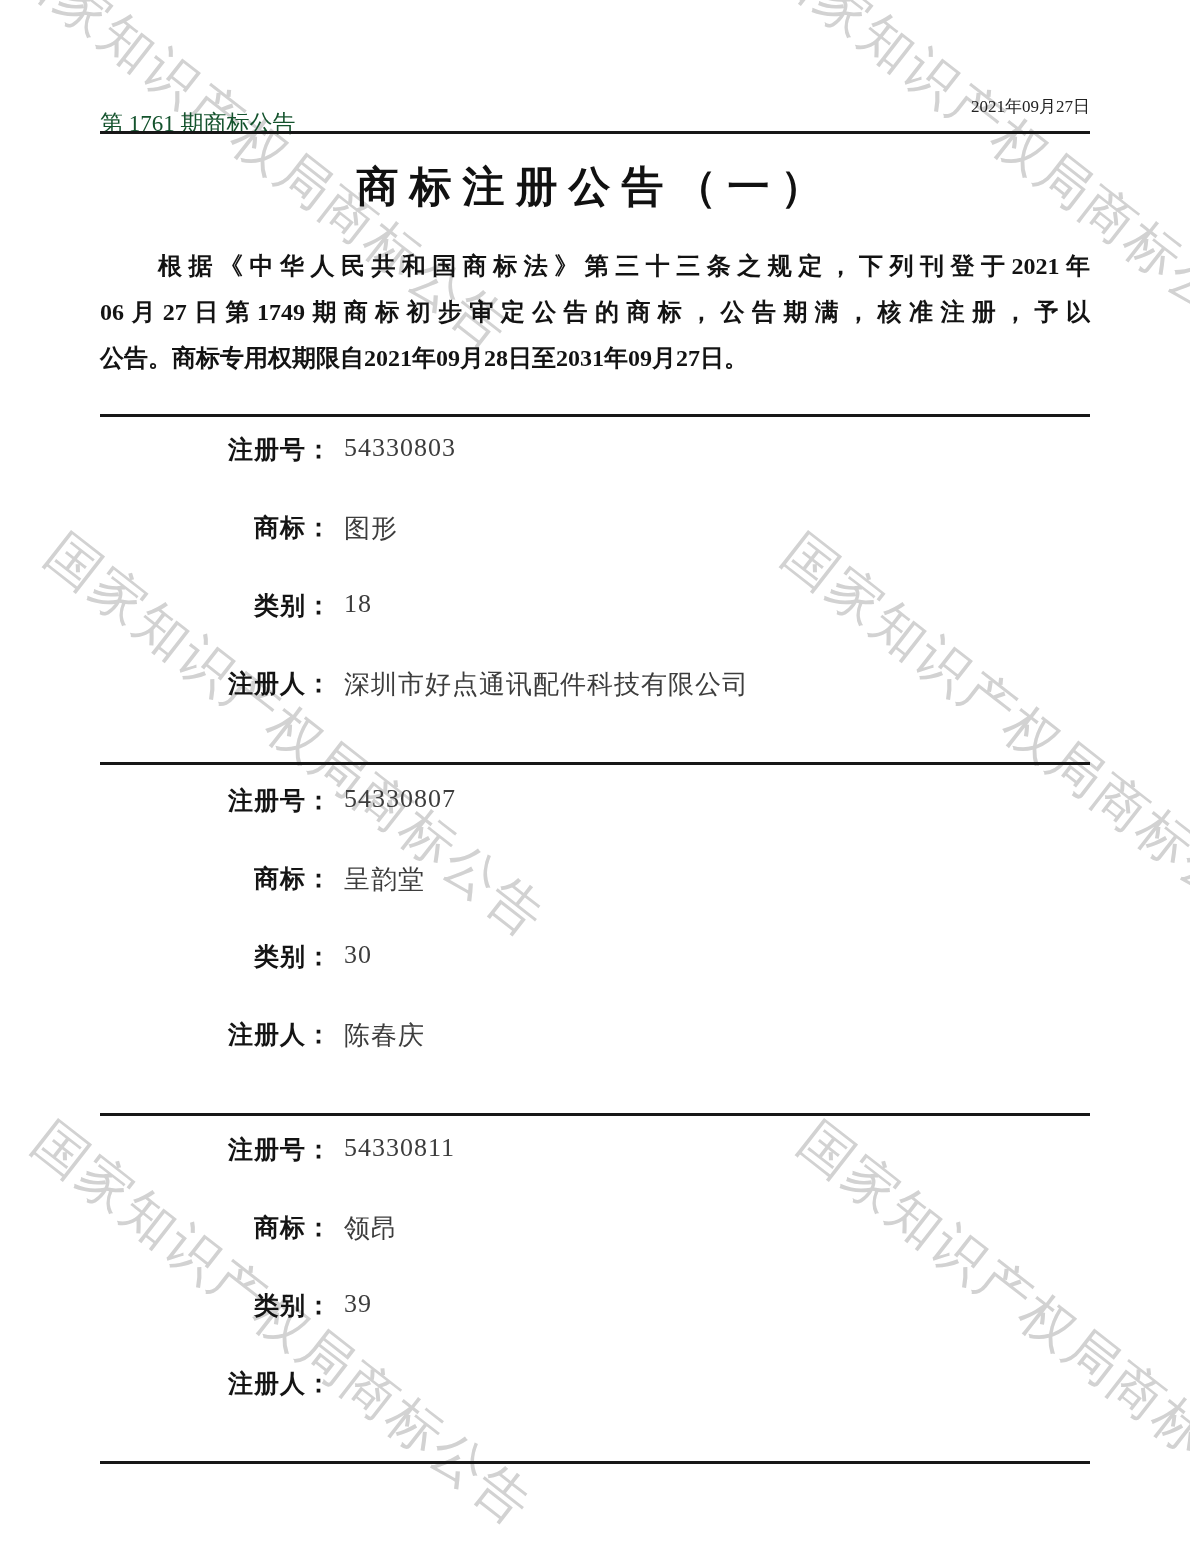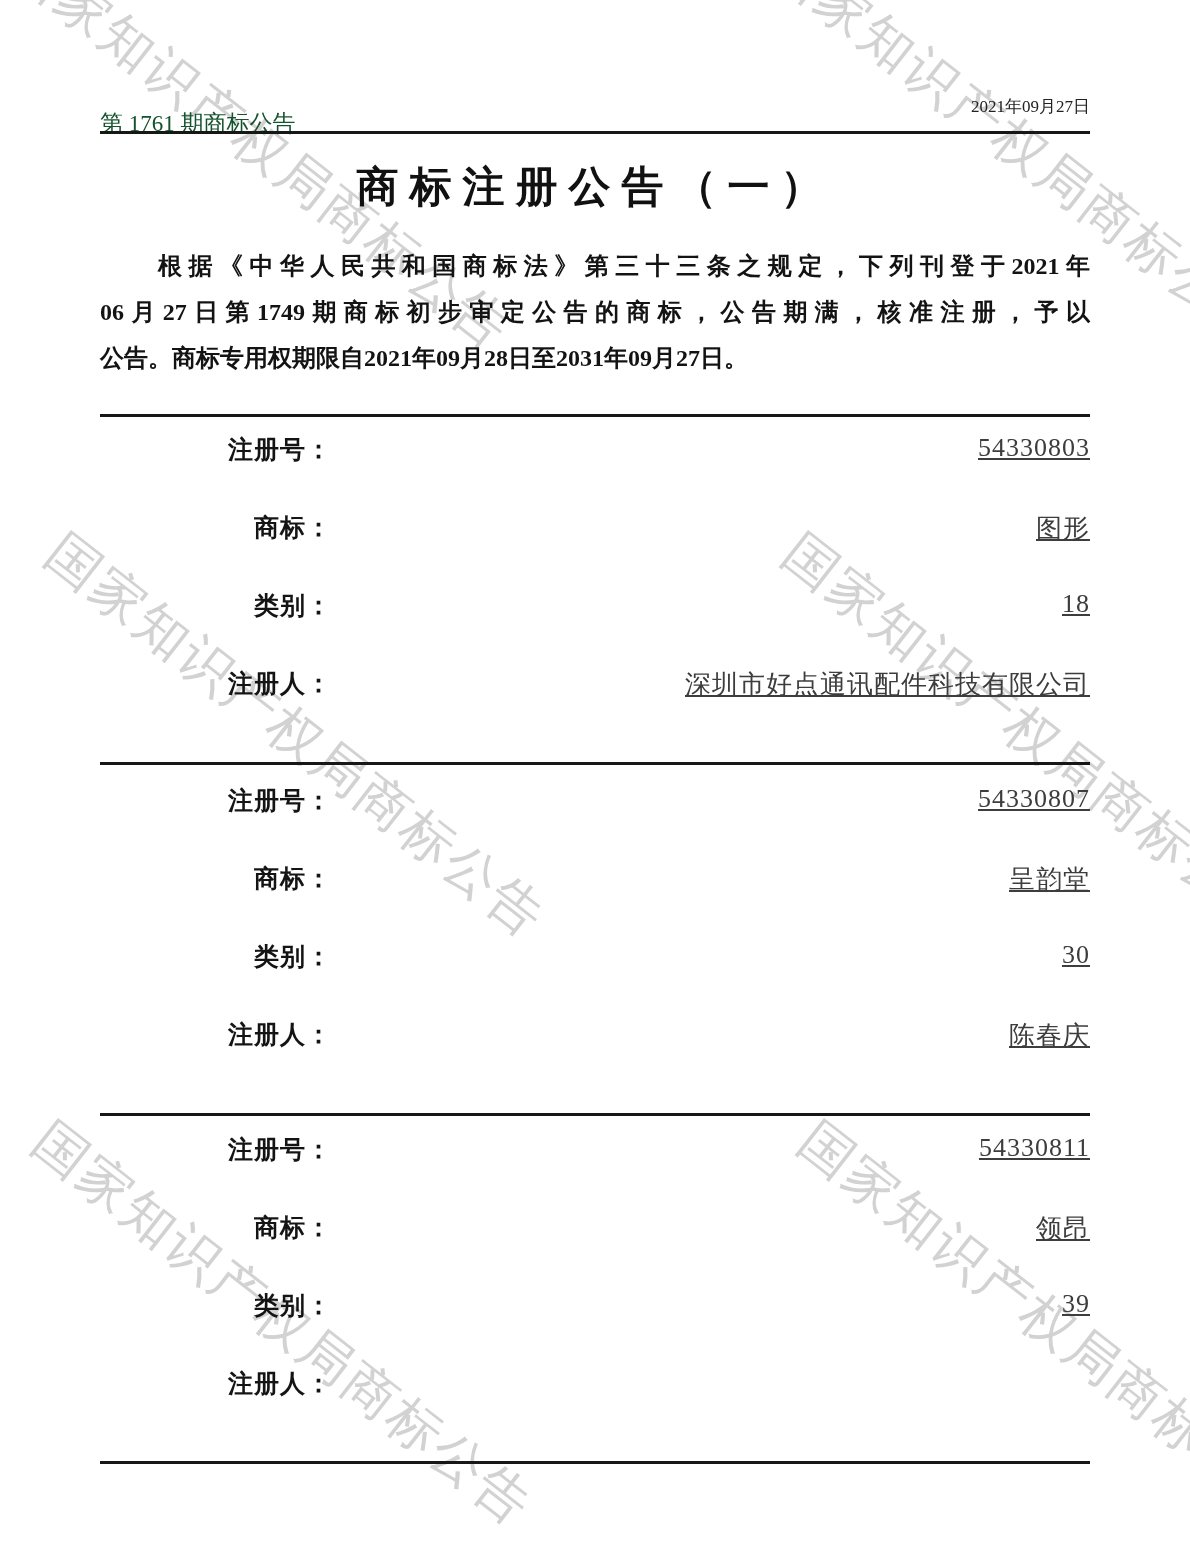--- a/index.html
+++ b/index.html
@@ -39,27 +39,27 @@
     position:absolute;z-index:1;left:100px;width:990px;top:243px;
     font-size:24px;font-weight:bold;line-height:46px;color:#131313;
   }
   .intro .ln{text-align:justify;text-align-last:justify;}
   .intro .ln.first{text-indent:58px;}
   .intro .ln.last{text-align:right;text-align-last:left;}
   .entry{position:absolute;z-index:1;left:100px;width:990px;}
   .entry.e1{top:433px;}
   .entry.e2{top:784px;}
   .entry.e3{top:1133px;}
-  .row{display:flex;align-items:flex-start;height:78px;justify-content:space-between;}
+  .row{display:flex;align-items:flex-start;height:78px;}
   .lbl{
     width:232px;text-align:right;flex:0 0 232px;
     font-family:"Liberation Sans","DejaVu Sans",sans-serif;
     font-weight:bold;font-size:25px;color:#141414;letter-spacing:1px;
   }
-  .val{margin-left:36px;font-size:26px;color:#3d3d3d;letter-spacing:1px;text-decoration:underline;}
+  .val{margin-left:12px;font-size:26px;color:#3d3d3d;letter-spacing:1px;}
 </style>
 </head>
 <body>
 
 <div class="page">
 
   <div class="wm t-l1">国家知识产权局商标公告</div>
   <div class="wm t-r1">国家知识产权局商标公告</div>
   <div class="wm t-l2">国家知识产权局商标公告</div>
   <div class="wm t-r2">国家知识产权局商标公告</div>

